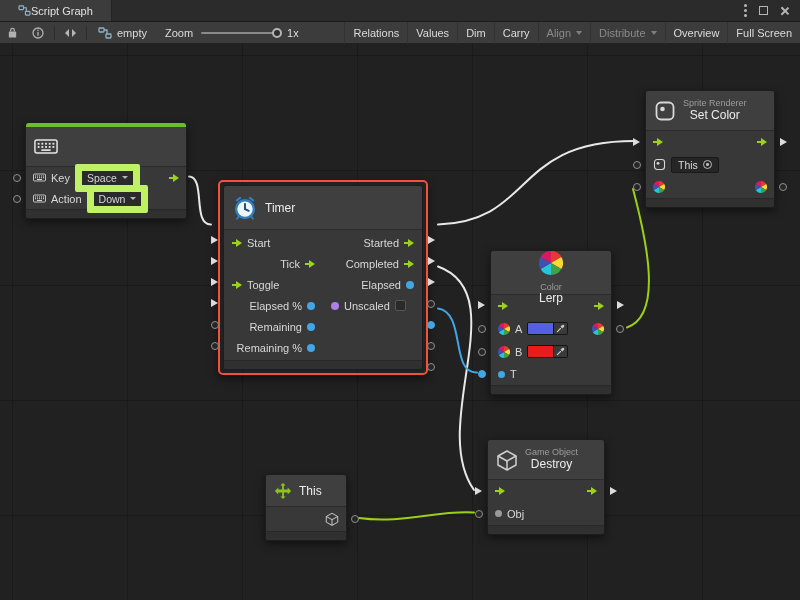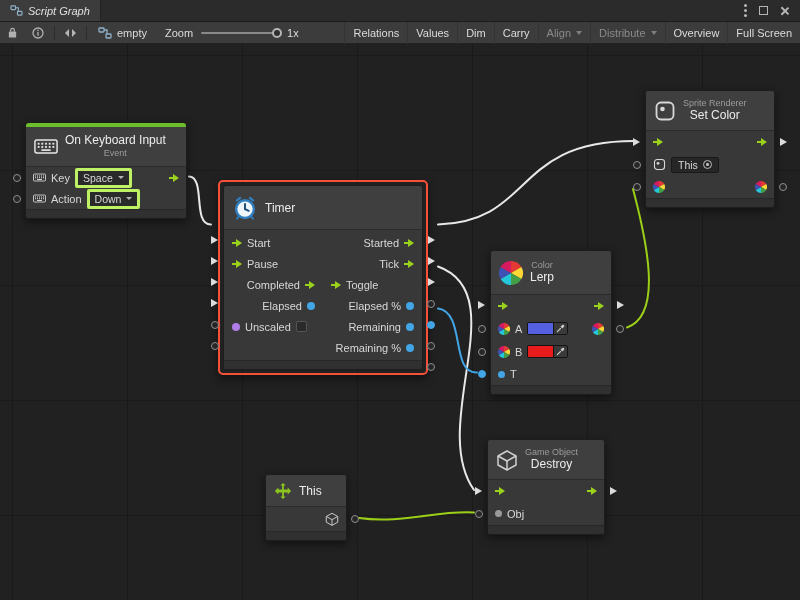--- a/index.html
+++ b/index.html
@@ -5,22 +5,22 @@
   * { box-sizing: border-box; margin: 0; padding: 0; }
   html,body { width:800px; height:600px; }
   body {
     position:relative; overflow:hidden; background:#222;
     font-family:"Liberation Sans", sans-serif; color:#ddd;
     -webkit-font-smoothing:antialiased;
   }
   
   .titlebar { position:absolute; top:0; left:0; right:0; height:22px; background:#2b2b2b;
     border-bottom:1px solid #1c1c1c; display:flex; align-items:stretch; z-index:10; }
-  .tab { display:flex; align-items:center; gap:5px; background:#3c3c3c; padding:0 10px;
-    font-size:11px; color:#e0e0e0; border-right:1px solid #232323;font-style:italic; }
+  .tab { display:flex; align-items:center; background:#3c3c3c; padding:0 18px;
+    font-size:11px; color:#e0e0e0; border-right:1px solid #232323; }
   .win-controls { margin-left:auto; display:flex; align-items:center; gap:12px; padding-right:10px; }
   .kebab { width:3px; height:3px; background:#b5b5b5; border-radius:50%;
     box-shadow:0 -5px 0 #b5b5b5, 0 5px 0 #b5b5b5; display:inline-block; }
   .maxi { width:9px; height:9px; border:1.5px solid #b5b5b5; display:inline-block; }
   .closei { position:relative; width:10px; height:10px; display:inline-block; }
   .closei::before,.closei::after { content:""; position:absolute; left:4.2px; top:0; width:1.6px; height:10px; background:#b5b5b5; }
   .closei::before { transform:rotate(45deg);} .closei::after { transform:rotate(-45deg);}
   
   .toolbar { position:absolute; top:22px; left:0; right:0; height:22px; background:#3c3c3c;
     border-bottom:1px solid #222; display:flex; align-items:center; font-size:11px; color:#dcdcdc; z-index:10; }
@@ -70,21 +70,21 @@
   .arr::after { content:""; width:0; height:0; border-left:6px solid #9ad21c;
     border-top:4px solid transparent; border-bottom:4px solid transparent; }
   .dot { width:8px; height:8px; border-radius:50%; display:inline-block; flex:none; }
   .dot.blue { background:#42a5e5; } .dot.purple { background:#b07ce8; } .dot.gray { background:#9a9a9a; }
   .mk { position:absolute; z-index:3; }
   .mk-tri { width:0; height:0; border-left:7px solid #dcdcdc;
     border-top:4.5px solid transparent; border-bottom:4.5px solid transparent; }
   .mk-circ { width:8px; height:8px; border:1.5px solid #8f8f8f; border-radius:50%; background:#262626; }
   .mk-circ.fblue { background:#42a5e5; border-color:#42a5e5; }
   
-  .dd { display:inline-flex; align-items:center; gap:3px; background:#2a2a2a; border:3px solid #bef264;
+  .dd { display:inline-flex; align-items:center; gap:3px; background:#2a2a2a; border:7px solid #bef264;
     border-radius:2px; padding:1px 5px; font-size:10.5px; color:#d8d8d8; }
   .dd::after { content:""; border-left:3px solid transparent; border-right:3px solid transparent;
     border-top:3.5px solid #b5b5b5; margin-left:2px; }
   .vfield { background:#2a2a2a; border:1px solid #1b1b1b; border-radius:2px; min-width:15px;
     padding:0 3px; text-align:center; font-size:10.5px; color:#d8d8d8; }
   .cb { width:11px; height:11px; background:#2a2a2a; border:1px solid #555; border-radius:2px; flex:none; }
   .swatch { display:inline-flex; height:13px; border:1px solid #141414; border-radius:2px; overflow:hidden; flex:none; }
   .swcolor { width:25px; height:100%; }
   .swdrop { width:14px; background:#3a3a3a; border-left:1px solid #141414; display:flex; align-items:center; justify-content:center; }
   .objfield { display:inline-flex; align-items:center; gap:5px; background:#262626; border:1px solid #191919;
@@ -236,24 +236,20 @@
     <path d="M 627 283.5 C 663 271, 647 198, 633 145" fill="none" stroke-width="2" stroke-linecap="round" stroke="#9ccf17"></path>
     <path d="M 359 474 C 402 480, 438 466, 474 468.5" fill="none" stroke-width="2" stroke-linecap="round" stroke="#9ccf17"></path>
   </svg>
 
   <div class="node" style="left:25px; top:78px; width:162px;">
     <div class="stripe" style="background: rgb(109, 190, 43);"></div>
     <div class="nhead" style="height:40px; border-radius:0;">
       <svg class="i" width="24" height="17">
           <use href="#sym-kb"></use>
         </svg>
-      <span class="hcol">
-        <span class="htitle">On Keyboard Input</span>
-        <span class="hcat">Event</span>
-      </span>
     </div>
     <div class="trow">
       <svg class="i" width="13" height="9">
           <use href="#sym-kb"></use>
         </svg>
       <span class="lab">Key</span>
       <span class="dd">
           <span>Space</span>
         </span>
       <span class="sp"></span>
@@ -282,24 +278,20 @@
       <span class="htitle">Timer</span>
     </div>
     <div class="timer-body">
       <div class="cell">
             <span class="arr"></span>
             <span class="lab">Start</span>
           </div>
       <div class="cell r">
             <span class="lab">Started</span>
             <span class="arr"></span>
-          </div>
-      <div class="cell">
-            <span class="arr"></span>
-            <span class="lab">Pause</span>
           </div>
       <div class="cell r">
             <span class="lab">Tick</span>
             <span class="arr"></span>
           </div>
       <div class="cell r">
             <span class="lab">Completed</span>
             <span class="arr"></span>
           </div>
       <div class="cell">
@@ -340,21 +332,21 @@
     <div class="mk mk-tri" style="right:-13px; top:71px;"></div>
     <div class="mk mk-tri" style="right:-13px; top:92px;"></div>
     <div class="mk mk-circ" style="right:-13px; top:114px;"></div>
     <div class="mk mk-circ fblue" style="right:-13px; top:135px;"></div>
     <div class="mk mk-circ" style="right:-13px; top:156px;"></div>
     <div class="mk mk-circ" style="right:-13px; top:177px;"></div>
   </div>
   </div>
 
   <div class="node" style="left:490px; top:206px; width:122px;">
-    <div class="nhead" style="height:44px;">
+    <div class="nhead" style="height:44px;flex-direction:column;">
       <svg class="i" width="24" height="24">
           <use href="#sym-wheel"></use>
         </svg>
       <span class="hcol">
         <span class="hcat">Color</span>
         <span class="htitle">Lerp</span>
       </span>
     </div>
     <div class="trow" style="height:22px;">
       <span class="arr"></span>

